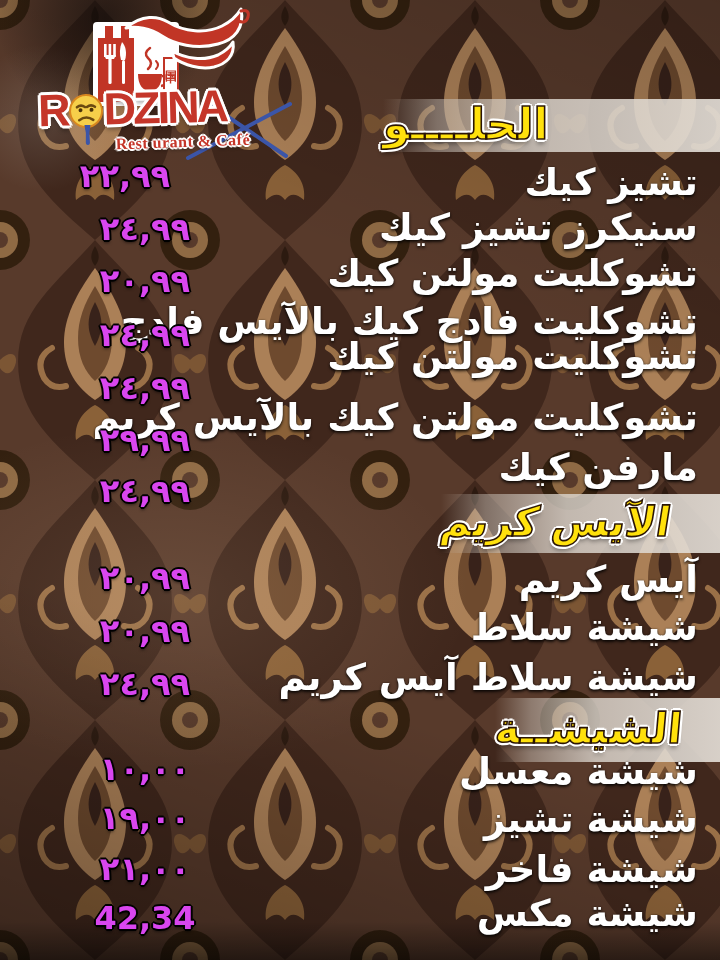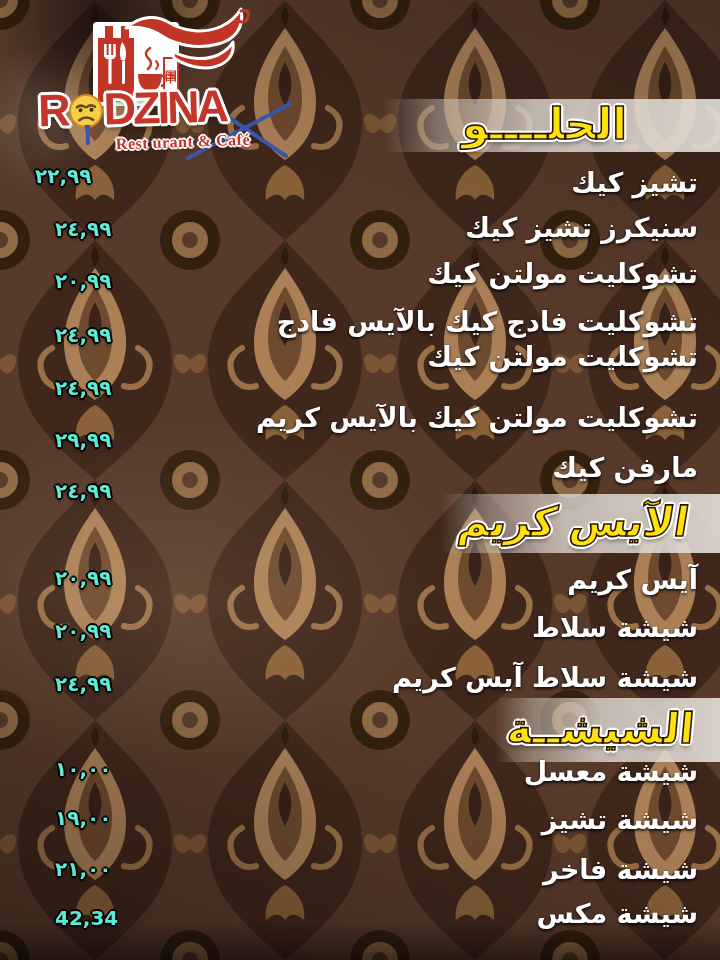--- a/index.html
+++ b/index.html
@@ -43,47 +43,47 @@
     font-size:16px;font-weight:bold;color:#c5362a;white-space:nowrap;
     transform:rotate(-2deg);letter-spacing:.5px;
     text-shadow:
       -2px 0 0 #fff,2px 0 0 #fff,0 -2px 0 #fff,0 2px 0 #fff,
       -1px -1px 0 #fff,1px 1px 0 #fff,-1px 1px 0 #fff,1px -1px 0 #fff,
       0 3px 3px rgba(0,0,0,.45);
   }
 
   
   .band{
-    position:absolute;right:0;z-index:2;display:flex;align-items:center;justify-content:center;
+    position:absolute;right:0;z-index:2;display:flex;align-items:center;justify-content:flex-start;
     background:linear-gradient(to right, rgba(170,160,150,0) 0%, rgba(195,187,178,.50) 16%, rgba(218,212,204,.82) 45%, rgba(229,224,217,.90) 100%);
   }
   .band .hdr{
     font-weight:bold;color:#ffe10c;padding:0 14px 4px 0;white-space:nowrap;
     -webkit-text-stroke:1.6px #2a1505;
     text-shadow:
       -3px 0 0 #fff,3px 0 0 #fff,0 -3px 0 #fff,0 3px 0 #fff,
       -2px -2px 0 #fff,2px -2px 0 #fff,-2px 2px 0 #fff,2px 2px 0 #fff,
       0 5px 4px rgba(0,0,0,.35);
   }
   .band1{top:99px;height:53px;left:383px;}
   .band1 .hdr{font-size:43px;}
   .band2{top:494px;height:59px;left:441px;}
   .band2 .hdr{font-size:41px;transform:skewX(-9deg);}
   .band3{top:698px;height:64px;left:495px;}
   .band3 .hdr{font-size:42px;transform:skewX(-5deg);}
 
   
   .item{
     position:absolute;right:22px;z-index:2;direction:rtl;white-space:nowrap;
-    color:#ffffff;font-size:27px;font-weight:bold;line-height:38px;
+    color:#ffffff;font-size:37px;font-weight:bold;line-height:38px;
     text-shadow:0 2px 3px rgba(0,0,0,.75), 0 0 2px rgba(0,0,0,.5);
   }
   .price{
-    position:absolute;left:55px;width:180px;text-align:left;z-index:2;direction:rtl;
-    color:#5eead4;font-size:20px;font-weight:bold;line-height:34px;white-space:nowrap;
+    position:absolute;left:55px;width:180px;text-align:center;z-index:2;direction:rtl;
+    color:#d946ef;font-size:32px;font-weight:bold;line-height:34px;white-space:nowrap;
     text-shadow:
       -2px 0 0 #000,2px 0 0 #000,0 -2px 0 #000,0 2px 0 #000,
       -1px -1px 0 #000,1px -1px 0 #000,-1px 1px 0 #000,1px 1px 0 #000,
       0 3px 3px rgba(0,0,0,.5);
   }
   .i-0-0{top:164px}.i-0-1{top:209px}.i-0-2{top:255px}.i-0-3{top:303px}
   .i-0-4{top:338px}.i-0-5{top:399px}.i-0-6{top:449px}
   .i-1-0{top:561px}.i-1-1{top:609px}.i-1-2{top:659px}
   .i-2-0{top:753px}.i-2-1{top:801px}.i-2-2{top:851px}.i-2-3{top:895px}
   .p-0-0{top:159px;left:35px}.p-0-1{top:212px}.p-0-2{top:264px}.p-0-3{top:318px}

